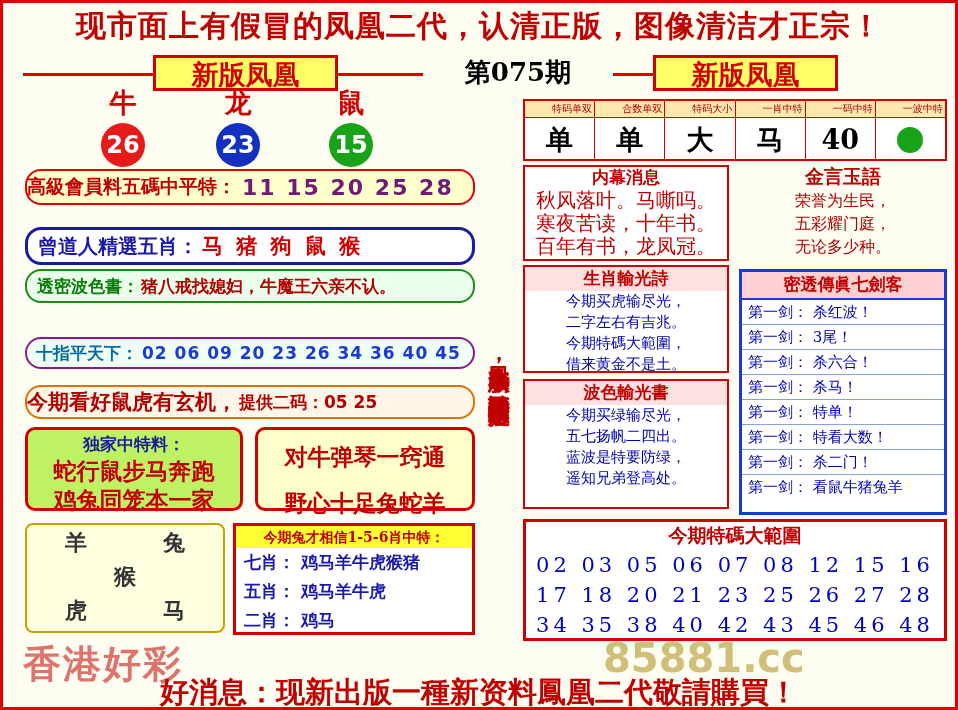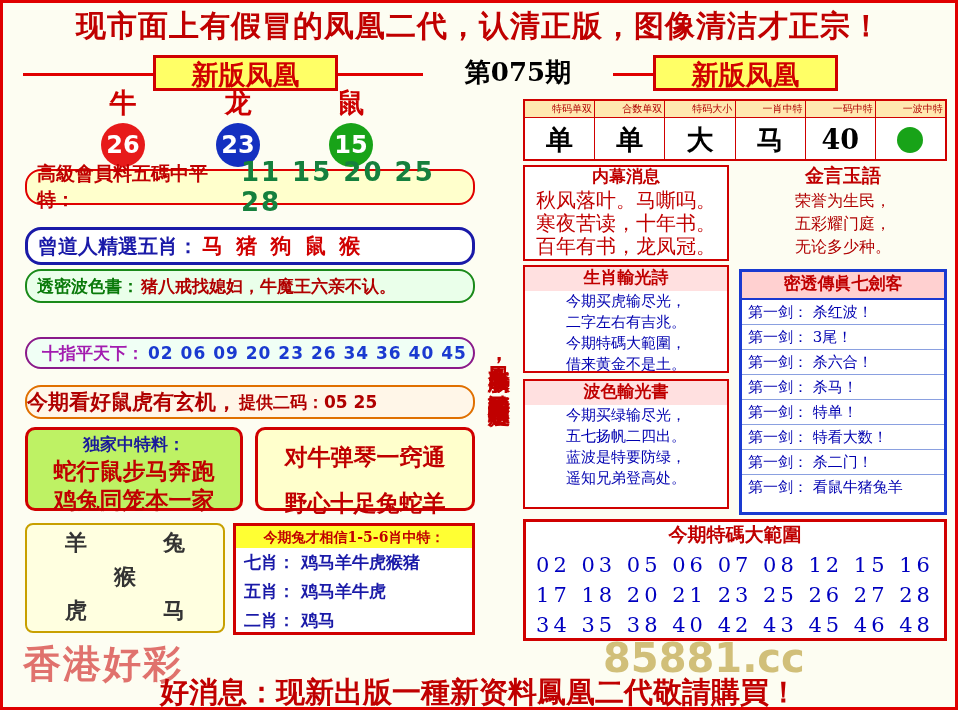--- a/index.html
+++ b/index.html
@@ -64,33 +64,33 @@
 
   .rowbox{
     position:absolute;box-sizing:border-box;
     border-radius:16px;
     display:flex;align-items:center;
   }
   .lbl{font-weight:bold;font-family:"DejaVu Serif", serif;}
   .nums{font-family:"DejaVu Sans", sans-serif;font-weight:bold;}
 
   .b1{left:22px;top:166px;width:450px;height:36px;border:2px solid #e00000;background:#ffffcc;}
-  .b1 .lbl{color:#c00000;font-size:19px;padding-left:10px;}
-  .b1 .nums{color:#15803d;font-size:26px;padding-left:6px;letter-spacing:2px;}
+  .b1 .lbl{color:#c00000;font-size:19px;}
+  .b1 .nums{color:#701a75;font-size:22px;padding-left:6px;letter-spacing:2px;}
 
   .b2{left:22px;top:224px;width:450px;height:38px;border:3px solid #1a1aa8;background:#ffffff;}
   .b2 .lbl{color:#1a1aa8;font-size:20px;padding-left:10px;}
   .b2 .nums{color:#d00000;font-size:21px;padding-left:4px;letter-spacing:3px;}
 
   .b3{left:22px;top:266px;width:450px;height:34px;border:2px solid #1a8a1a;background:#eaffea;}
   .b3 .lbl{color:#0a7a0a;font-size:17px;padding-left:10px;}
   .b3 .txt{color:#b00000;font-size:17px;padding-left:2px;font-family:"DejaVu Serif", serif;font-weight:bold;}
 
   .b4{left:22px;top:334px;width:450px;height:32px;border:2px solid #8a1a8a;background:#f0fff5;}
-  .b4 .lbl{color:#a21caf;font-size:17px;padding-left:15px;font-weight:bold;}
+  .b4 .lbl{color:#0369a1;font-size:17px;padding-left:9px;font-weight:bold;}
   .b4 .nums{color:#1a3ad0;font-size:17px;padding-left:4px;letter-spacing:1px;}
 
   .b5{left:22px;top:382px;width:450px;height:34px;border:2px solid #e07000;background:#fff6e8;}
   .b5 .lbl{color:#b00000;font-size:21px;}
   .b5 .nums{color:#b00000;font-size:17px;padding-left:2px;}
 
   .twobox{
     position:absolute;box-sizing:border-box;border:3px solid;border-radius:10px;
     text-align:center;font-family:"DejaVu Serif", serif;font-weight:bold;
   }
@@ -145,21 +145,21 @@
   }
   .rtable .cv{
     height:44px;line-height:44px;text-align:center;font-size:27px;font-weight:bold;
     color:#000;font-family:"DejaVu Serif", serif;
   }
   .greendot{width:26px;height:26px;border-radius:50%;background:#18a318;margin:9px auto;}
 
   
   .panel{position:absolute;box-sizing:border-box;}
   .panel .ph{
-    text-align:center;font-weight:bold;font-family:Liberation Mono, monospace;
+    text-align:center;font-weight:bold;font-family:Liberation Sans, sans-serif;
   }
   .panel .pb{font-family:"DejaVu Serif", serif;}
 
   .p-neimu{left:520px;top:162px;width:206px;height:96px;border:2px solid #d00000;background:#fff;}
   .p-neimu .ph{color:#c00000;font-size:17px;height:22px;line-height:22px;}
   .p-neimu .pb{color:#c00000;font-size:20px;text-align:center;line-height:23px;}
 
   .p-jinyan{left:736px;top:162px;width:208px;height:96px;background:transparent;}
   .p-jinyan .ph{color:#c00000;font-size:19px;height:24px;line-height:24px;}
   .p-jinyan .pb{color:#b00000;font-size:16px;text-align:center;line-height:23px;}

